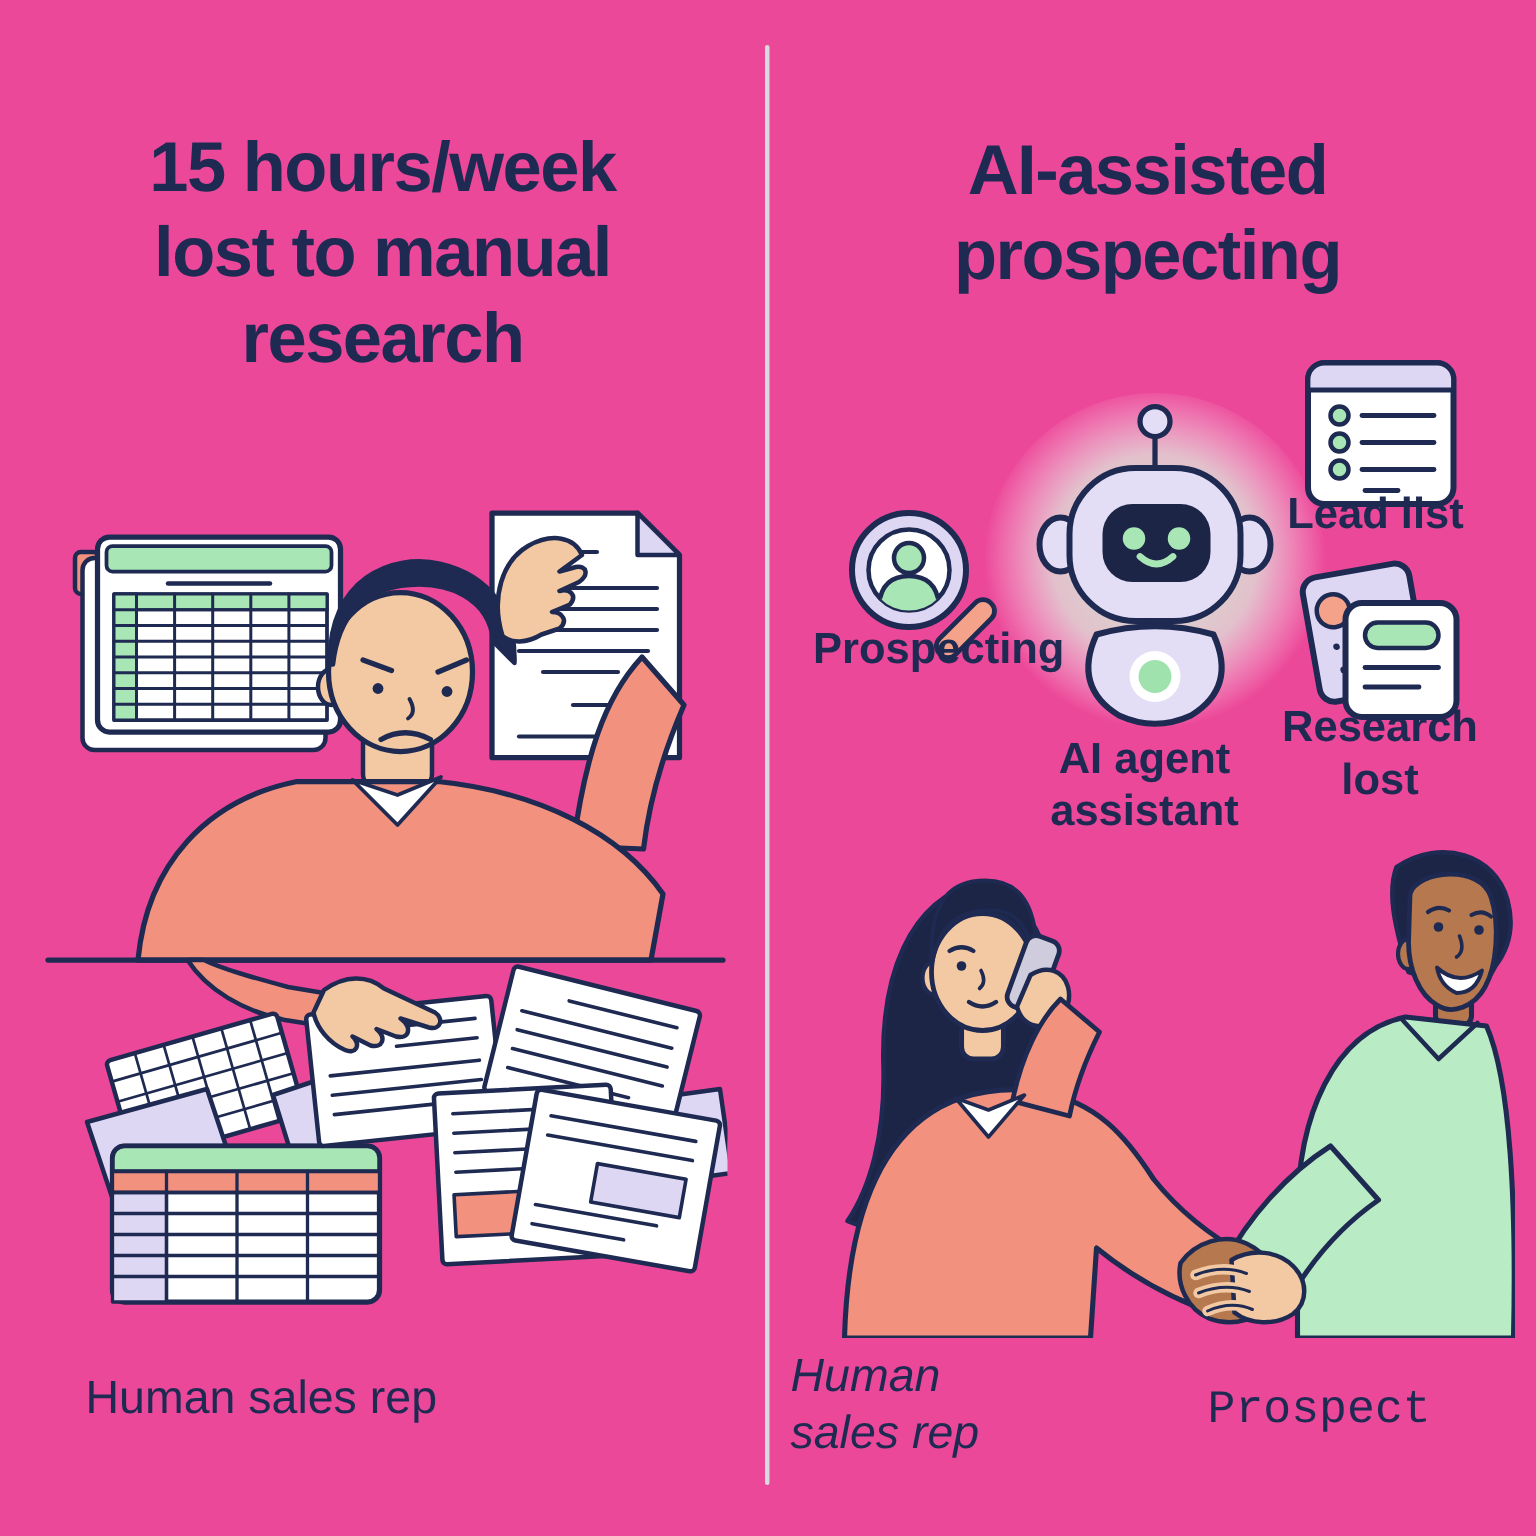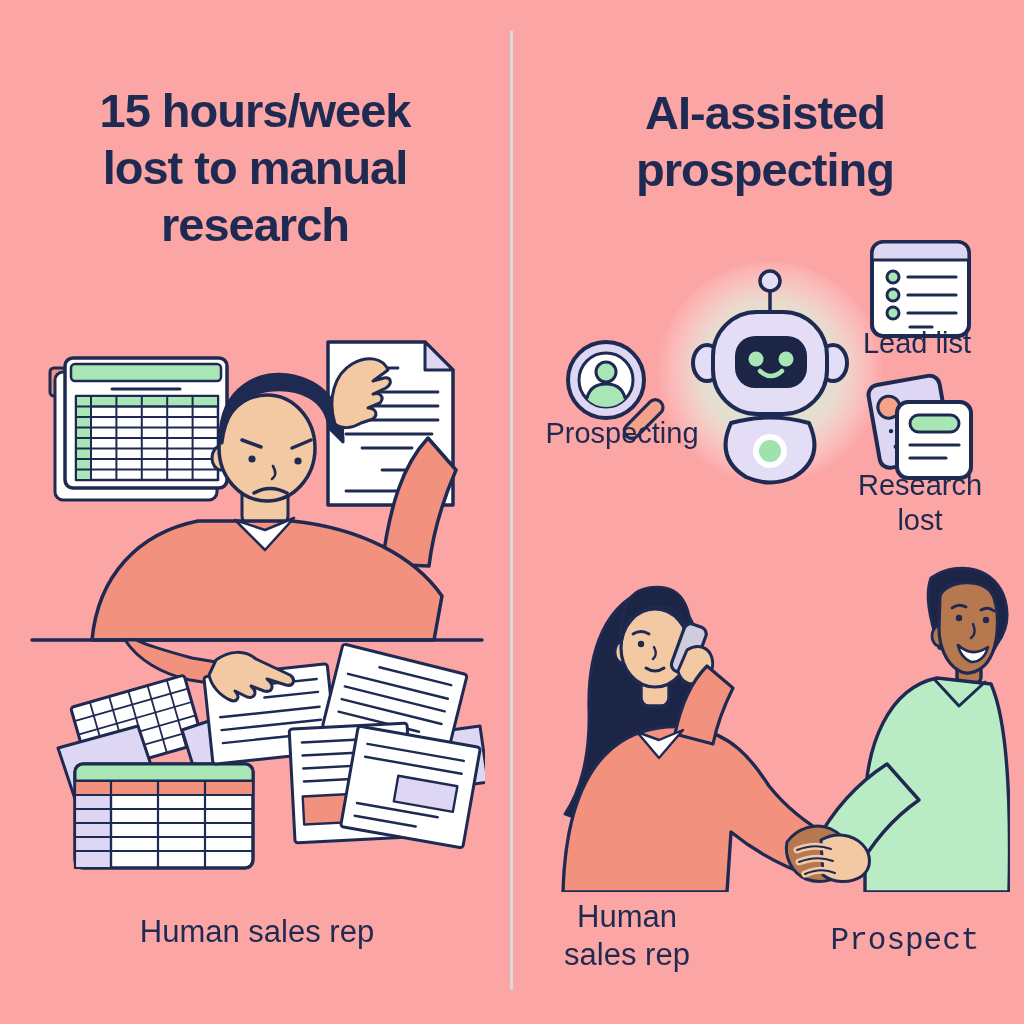--- a/index.html
+++ b/index.html
@@ -1,33 +1,33 @@
 <!DOCTYPE html>
 <html><head>
 <meta charset="utf-8">
 <style>
   html,body{margin:0;padding:0;background:#ffffff;}
-  .canvas{position:relative;width:1024px;height:1024px;background:#fca5a5;overflow:hidden;
+  .canvas{position:relative;width:1024px;height:1024px;background:#ec4899;overflow:hidden;
           font-family:"Liberation Sans", sans-serif;color:#1f2a52;}
   .divider{position:absolute;left:510px;top:30px;width:3px;height:960px;background:#d9d9de;border-radius:2px;}
   .title{position:absolute;font-weight:700;font-size:47px;line-height:57px;letter-spacing:-1px;
          text-align:center;color:#1f2a52;}
   .title span{display:block;}
   #left-title{left:35px;top:82px;width:440px;}
   #right-title{left:550px;top:84px;width:430px;}
-  .label{position:absolute;font-size:29px;line-height:35px;font-weight:400;text-align:center;color:#1f2a52;}
+  .label{position:absolute;font-size:29px;line-height:35px;font-weight:700;text-align:center;color:#1f2a52;}
   .label span{display:block;}
   #prospecting-label{left:542px;top:416px;width:160px;}
   #ai-agent-label{left:663px;top:489px;width:200px;}
   #lead-list-label{left:837px;top:326px;width:160px;}
   #research-cards-label{left:840px;top:468px;width:160px;}
-  .caption{position:absolute;font-size:31px;line-height:38px;font-weight:400;text-align:center;color:#1f2a52;}
+  .caption{position:absolute;font-size:31px;line-height:38px;font-weight:400;color:#1f2a52;}
   .caption span{display:block;}
   #left-caption{left:57px;top:913px;width:400px;}
-  #right-caption-human{left:527px;top:898px;width:200px;}
+  #right-caption-human{left:527px;top:898px;width:200px;font-style:italic;}
   #right-caption-prospect{left:805px;top:922px;width:200px;font-family:Liberation Mono, monospace;}
   svg{position:absolute;display:block;}
   #left-scene{left:30px;top:328px;}
   #magnifier-icon{left:553px;top:333px;}
   #robot-icon{left:655px;top:258px;}
   #lead-list-icon{left:866px;top:236px;}
   #research-cards-icon{left:853px;top:370px;}
   #handshake-scene{left:535px;top:552px;}
 </style>
 </head>
@@ -282,20 +282,22 @@
         <line x1="57" y1="75" x2="106" y2="75"></line>
         <line x1="57" y1="88" x2="93" y2="88"></line>
       </g>
     </g>
   </svg>
 
   <div id="prospecting-label" class="label">
     <span>Prospecting</span>
   </div>
   <div id="ai-agent-label" class="label">
+    <span>AI agent</span>
+    <span>assistant</span>
   </div>
   <div id="lead-list-label" class="label">
     <span>Lead list</span>
   </div>
   <div id="research-cards-label" class="label">
     <span>Research</span>
     <span>lost</span>
   </div>
 
   <svg id="handshake-scene" width="475" height="340" viewBox="0 0 475 340">

